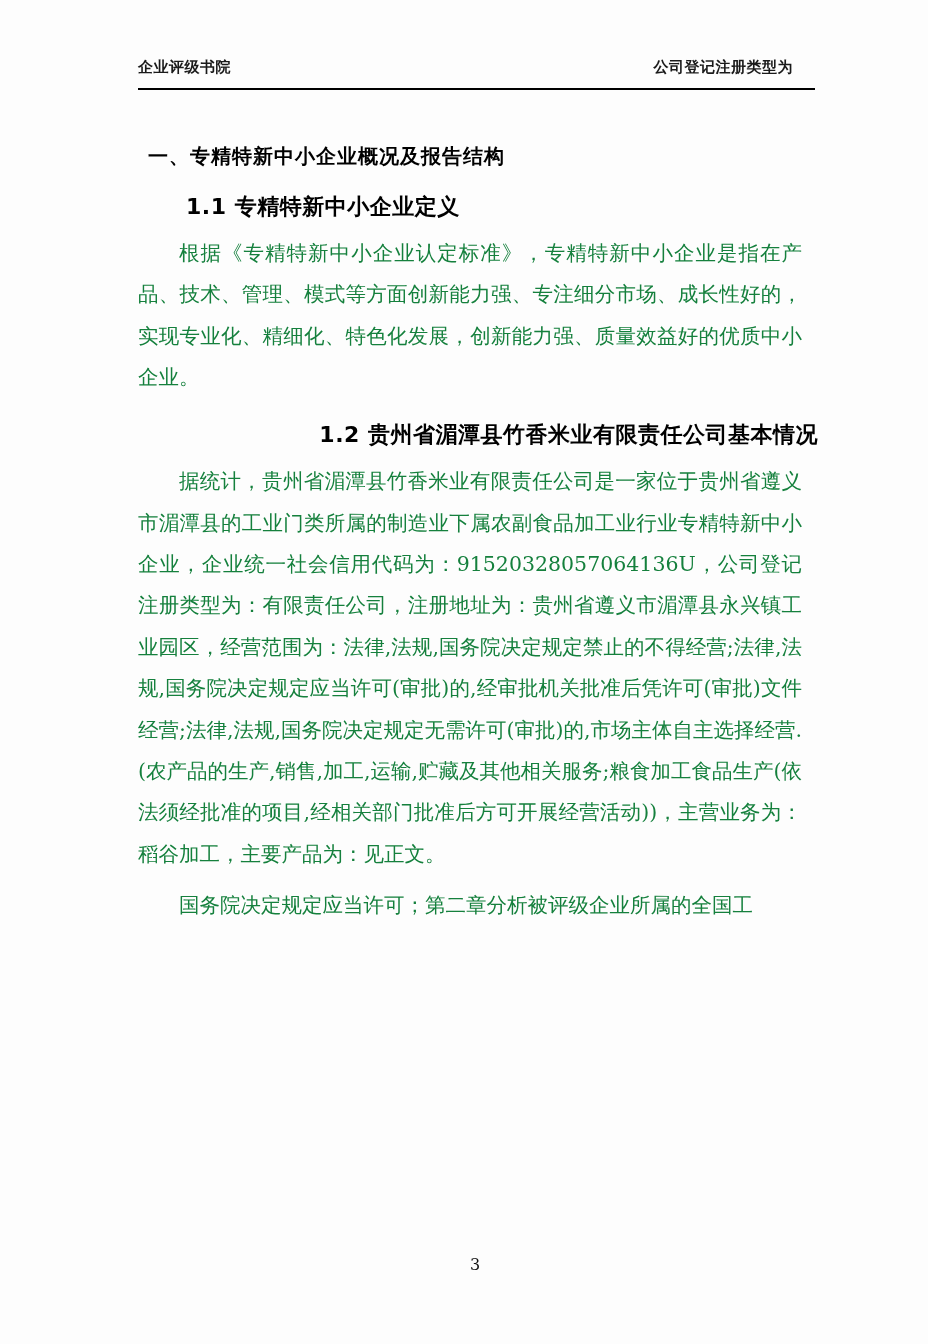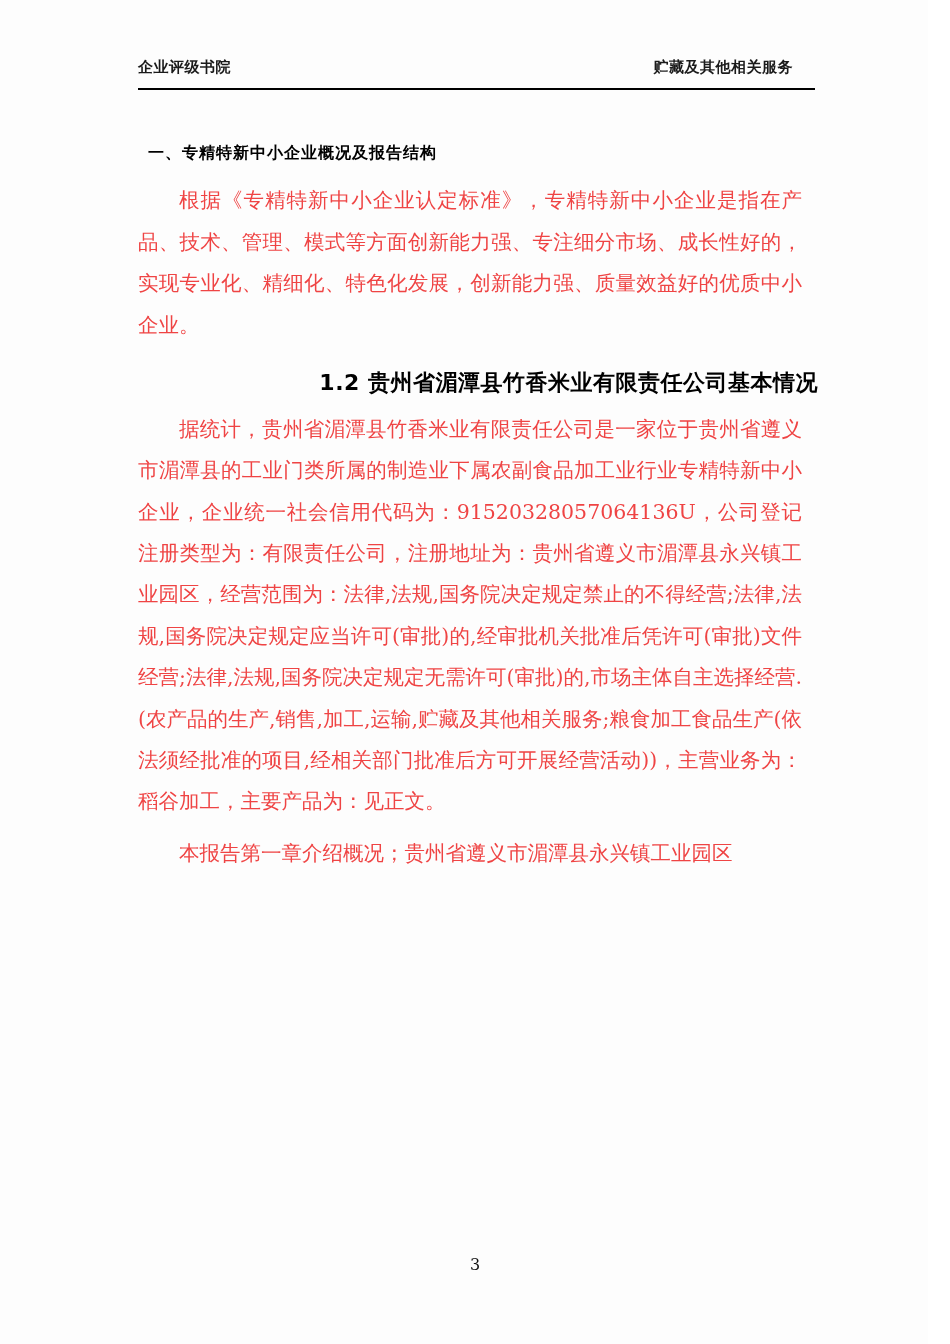--- a/index.html
+++ b/index.html
@@ -46,21 +46,21 @@
   }
   .content {
     position: absolute;
     top: 120px;
     left: 138px;
     width: 680px;
   }
   h1.sec-title {
     font-family: "DejaVu Sans", sans-serif;
     font-weight: bold;
-    font-size: 16px;
+    font-size: 20px;
     line-height: 1.4;
     margin: 22px 0 16px 0;
     padding-left: 10px;
     letter-spacing: 1px;
     color: #000;
   }
   h2.sub-title {
     font-family: "DejaVu Sans", sans-serif;
     font-weight: bold;
     font-size: 22px;
@@ -75,21 +75,21 @@
     text-align: right;
   }
   p.body-text {
     font-family: "DejaVu Serif", serif;
     font-size: 20.5px;
     line-height: 2.02;
     margin: 6px 16px 10px 0;
     text-align: justify;
     text-justify: inter-ideograph;
     text-indent: 2em;
-    color: #ef4444;
+    color: #15803d;
   }
   p.body-text.tight {
     letter-spacing: 0px;
   }
   .page-number {
     position: absolute;
     bottom: 70px;
     left: 0;
     width: 950px;
     text-align: center;
@@ -98,32 +98,33 @@
     color: #111;
   }
 </style>
 </head>
 <body>
 
 <div class="page">
 
   <div class="header">
     <span>企业评级书院</span>
-    <span>贮藏及其他相关服务</span>
+    <span>公司登记注册类型为</span>
   </div>
   <div class="header-rule"></div>
 
   <div class="content">
 
     <h1 class="sec-title">一、专精特新中小企业概况及报告结构</h1>
 
+    <h2 class="sub-title">1.1 专精特新中小企业定义</h2>
     <p class="body-text">根据《专精特新中小企业认定标准》，专精特新中小企业是指在产品、技术、管理、模式等方面创新能力强、专注细分市场、成长性好的，实现专业化、精细化、特色化发展，创新能力强、质量效益好的优质中小企业。</p>
 
     <h2 class="sub-title indent2">1.2 贵州省湄潭县竹香米业有限责任公司基本情况</h2>
     <p class="body-text tight">据统计，贵州省湄潭县竹香米业有限责任公司是一家位于贵州省遵义市湄潭县的工业门类所属的制造业下属农副食品加工业行业专精特新中小企业，企业统一社会信用代码为：91520328057064136U，公司登记注册类型为：有限责任公司，注册地址为：贵州省遵义市湄潭县永兴镇工业园区，经营范围为：法律,法规,国务院决定规定禁止的不得经营;法律,法规,国务院决定规定应当许可(审批)的,经审批机关批准后凭许可(审批)文件经营;法律,法规,国务院决定规定无需许可(审批)的,市场主体自主选择经营.(农产品的生产,销售,加工,运输,贮藏及其他相关服务;粮食加工食品生产(依法须经批准的项目,经相关部门批准后方可开展经营活动))，主营业务为：稻谷加工，主要产品为：见正文。</p>
 
-    <p class="body-text">本报告第一章介绍概况；贵州省遵义市湄潭县永兴镇工业园区</p>
+    <p class="body-text">国务院决定规定应当许可；第二章分析被评级企业所属的全国工</p>
 
   </div>
 
   <div class="page-number">3</div>
 
 </div>
 
 </body></html>

